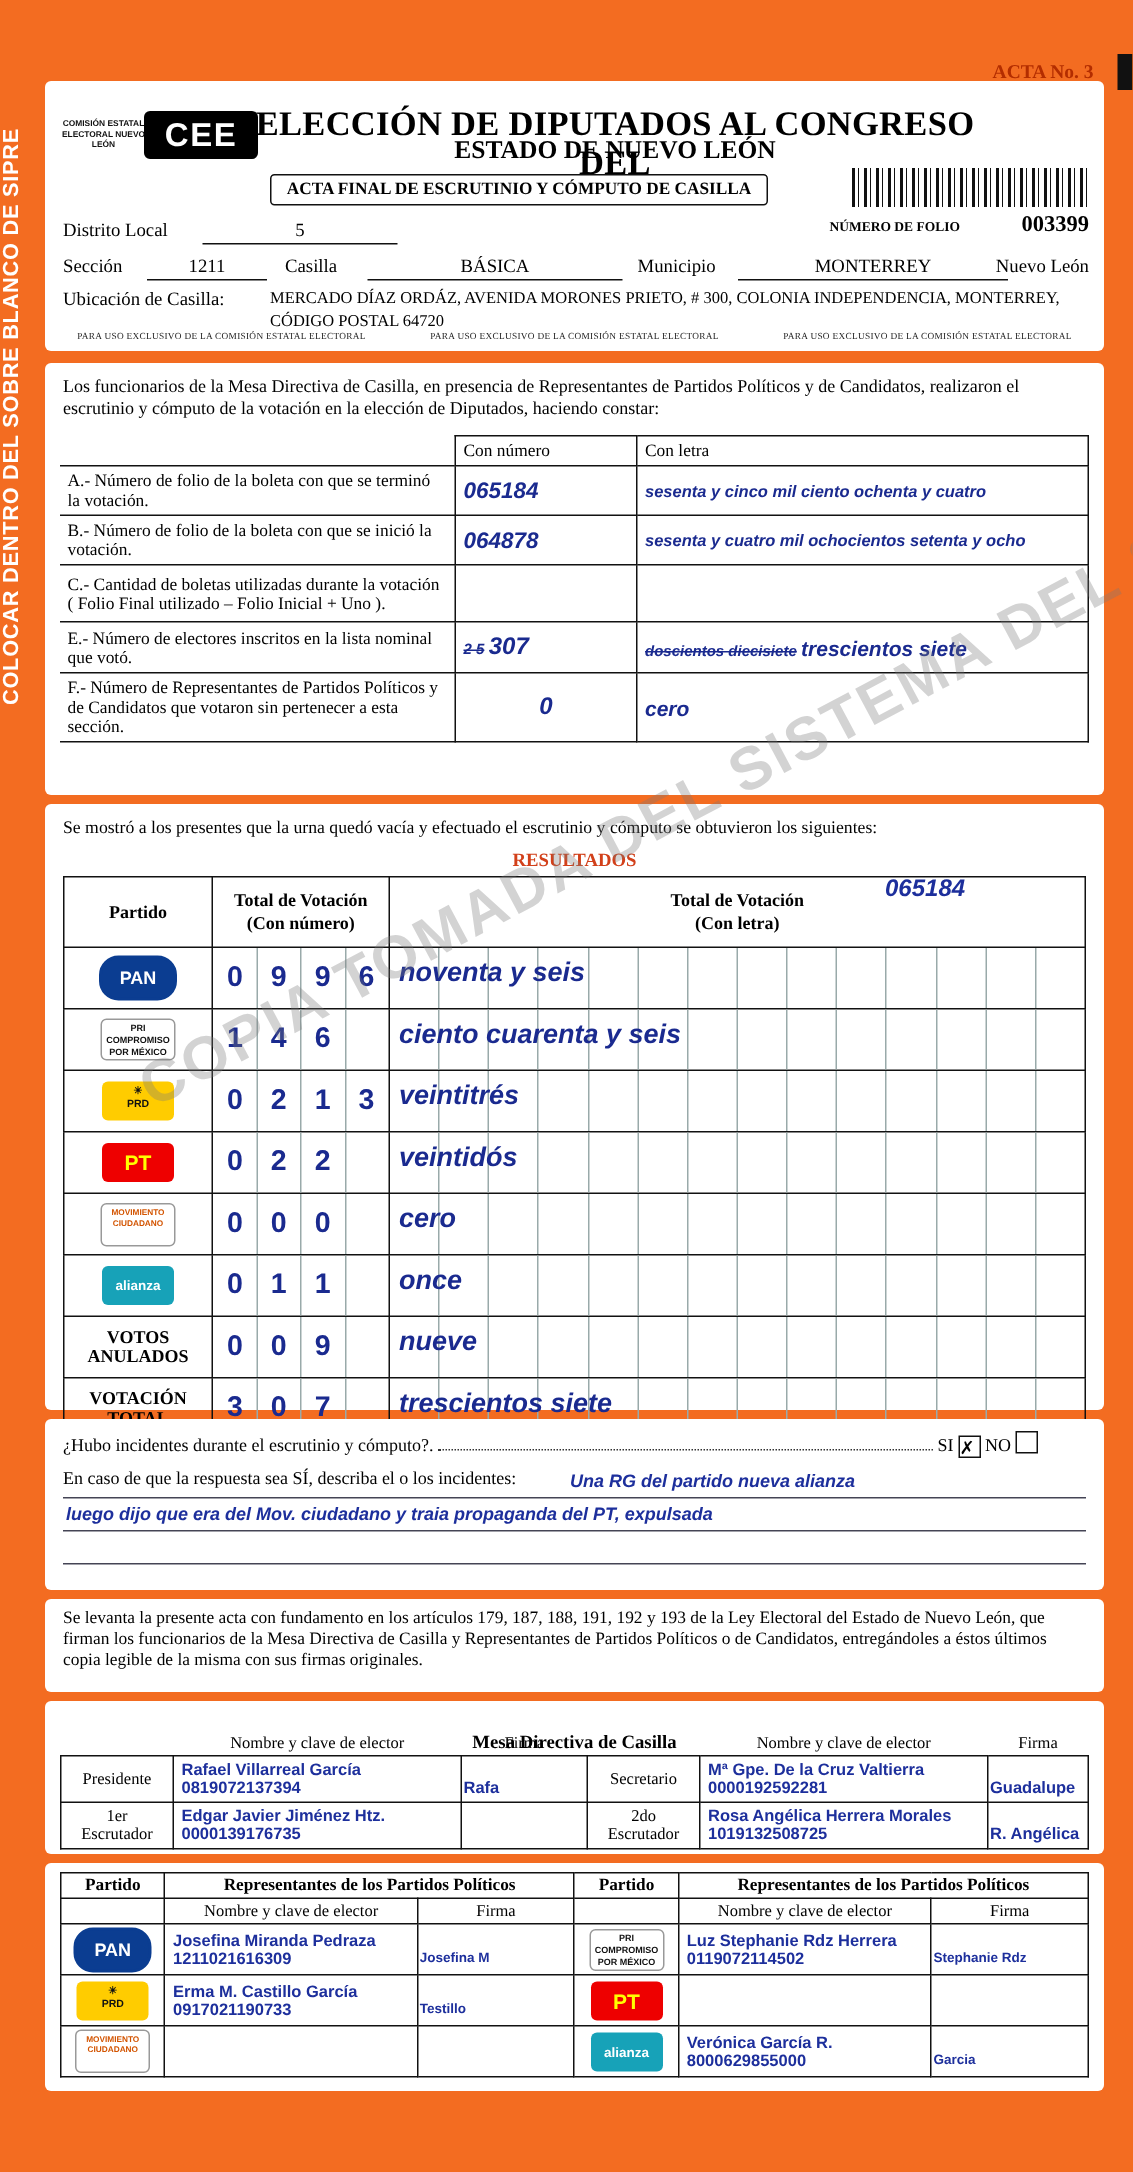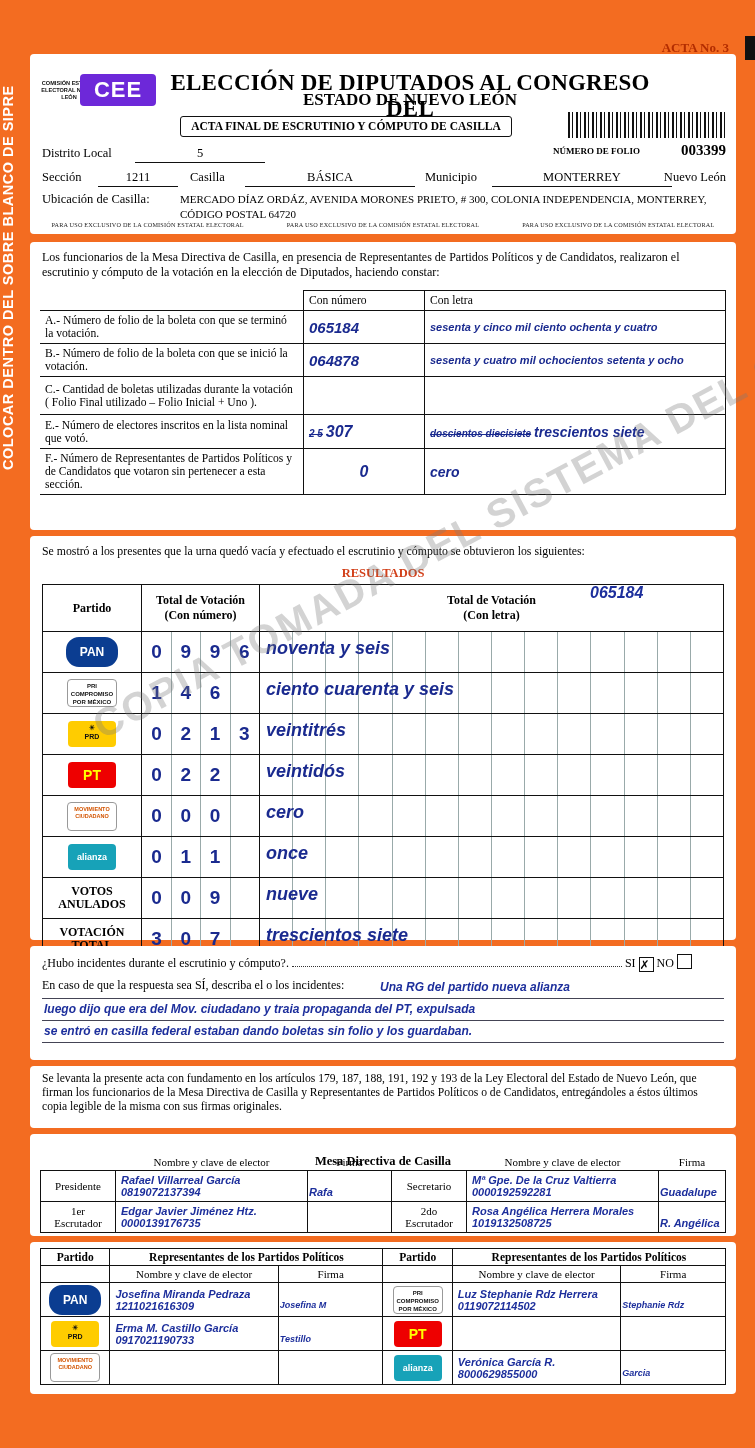--- a/index.html
+++ b/index.html
@@ -38,22 +38,22 @@
   #hdr{left:30px;top:54px;width:706px;height:180px;}
   .cee-logo{
     position:absolute;left:10px;top:22px;width:130px;height:34px;
   }
   .cee-left{
     position:absolute;left:0;top:4px;width:58px;
     font-family:"Liberation Sans", sans-serif;
     font-size:5.6px;font-weight:bold;line-height:7px;color:#111;text-align:center;
   }
   .cee-badge{
-    position:absolute;left:40px;top:-2px;width:76px;height:32px;
-    background:#6d28d9;border-radius:4px;color:#fff;
+    position:absolute;left:56px;top:-2px;width:76px;height:32px;
+    background:#000000;border-radius:4px;color:#fff;
     font-family:"Liberation Sans",sans-serif;font-weight:bold;font-size:22px;
     text-align:center;line-height:32px;letter-spacing:1px;
   }
   .title1{
     position:absolute;left:120px;top:16px;width:520px;text-align:center;
     font-weight:bold;font-size:23px;letter-spacing:.2px;
   }
   .title2{
     position:absolute;left:120px;top:36px;width:520px;text-align:center;
     font-weight:bold;font-size:17px;
@@ -134,21 +134,21 @@
   table.rep td,table.rep th{border:1px solid #111;font-size:11px;}
   table.rep th{font-weight:bold;font-size:11.5px;padding:2px 0;}
   .sub{font-size:9.5px;font-weight:normal;}
   .repcell{height:34px;position:relative;}
   .sigcell{width:92px;}
   .namecell{width:150px;}
   
   .hw{position:absolute;color:#1d2f9c;font-family:"Liberation Sans",sans-serif;
       font-style:italic;font-weight:600;white-space:nowrap;}
   .hwk{position:absolute;color:#1d2f9c;font-family:"Liberation Sans",sans-serif;
-      font-style:italic;font-weight:600;font-size:11px;white-space:nowrap;}
+      font-weight:600;font-size:11px;white-space:nowrap;}
   .watermark{
     position:absolute;left:60px;top:560px;width:620px;
     transform:rotate(-28deg);
     font-family:"Liberation Sans",sans-serif;
     font-size:40px;font-weight:bold;color:rgba(120,120,120,.33);
     letter-spacing:2px;pointer-events:none;white-space:nowrap;
   }
   .edge{position:absolute;right:0;top:36px;width:10px;height:24px;background:#111;}
 </style>
 </head>
@@ -587,21 +587,20 @@
       <span class="chk">✗</span>
       <span>NO</span>
       <span class="chk"></span>
     </div>
     <div class="inc2">En caso de que la respuesta sea SÍ, describa el o los incidentes:</div>
     <div class="incline" style="top:52px;"></div>
     <div class="incline" style="top:74px;"></div>
     <div class="incline" style="top:96px;"></div>
     <div class="hw" style="left:350px;top:34px;font-size:12px;">Una RG del partido nueva alianza</div>
     <div class="hw" style="left:14px;top:56px;font-size:12px;">luego dijo que era del Mov. ciudadano y traia propaganda del PT, expulsada</div>
-    <div class="hw" style="left:14px;top:78px;font-size:12px;">se entró en casilla federal estaban dando boletas sin folio y los guardaban.</div>
   </div>
 
   <div class="blk" id="secLEG">
     <div class="leg">Se levanta la presente acta con fundamento en los artículos 179, 187, 188, 191, 192 y 193 de la Ley Electoral del Estado de Nuevo León, que firman los funcionarios de la Mesa Directiva de Casilla y Representantes de  Partidos Políticos o de Candidatos, entregándoles a éstos últimos copia legible de la misma con sus firmas originales.</div>
   </div>
 
   <div class="blk" id="secMESA">
     <div class="mesa-title">Mesa Directiva de Casilla</div>
     <table class="mesa">
       <tbody>

